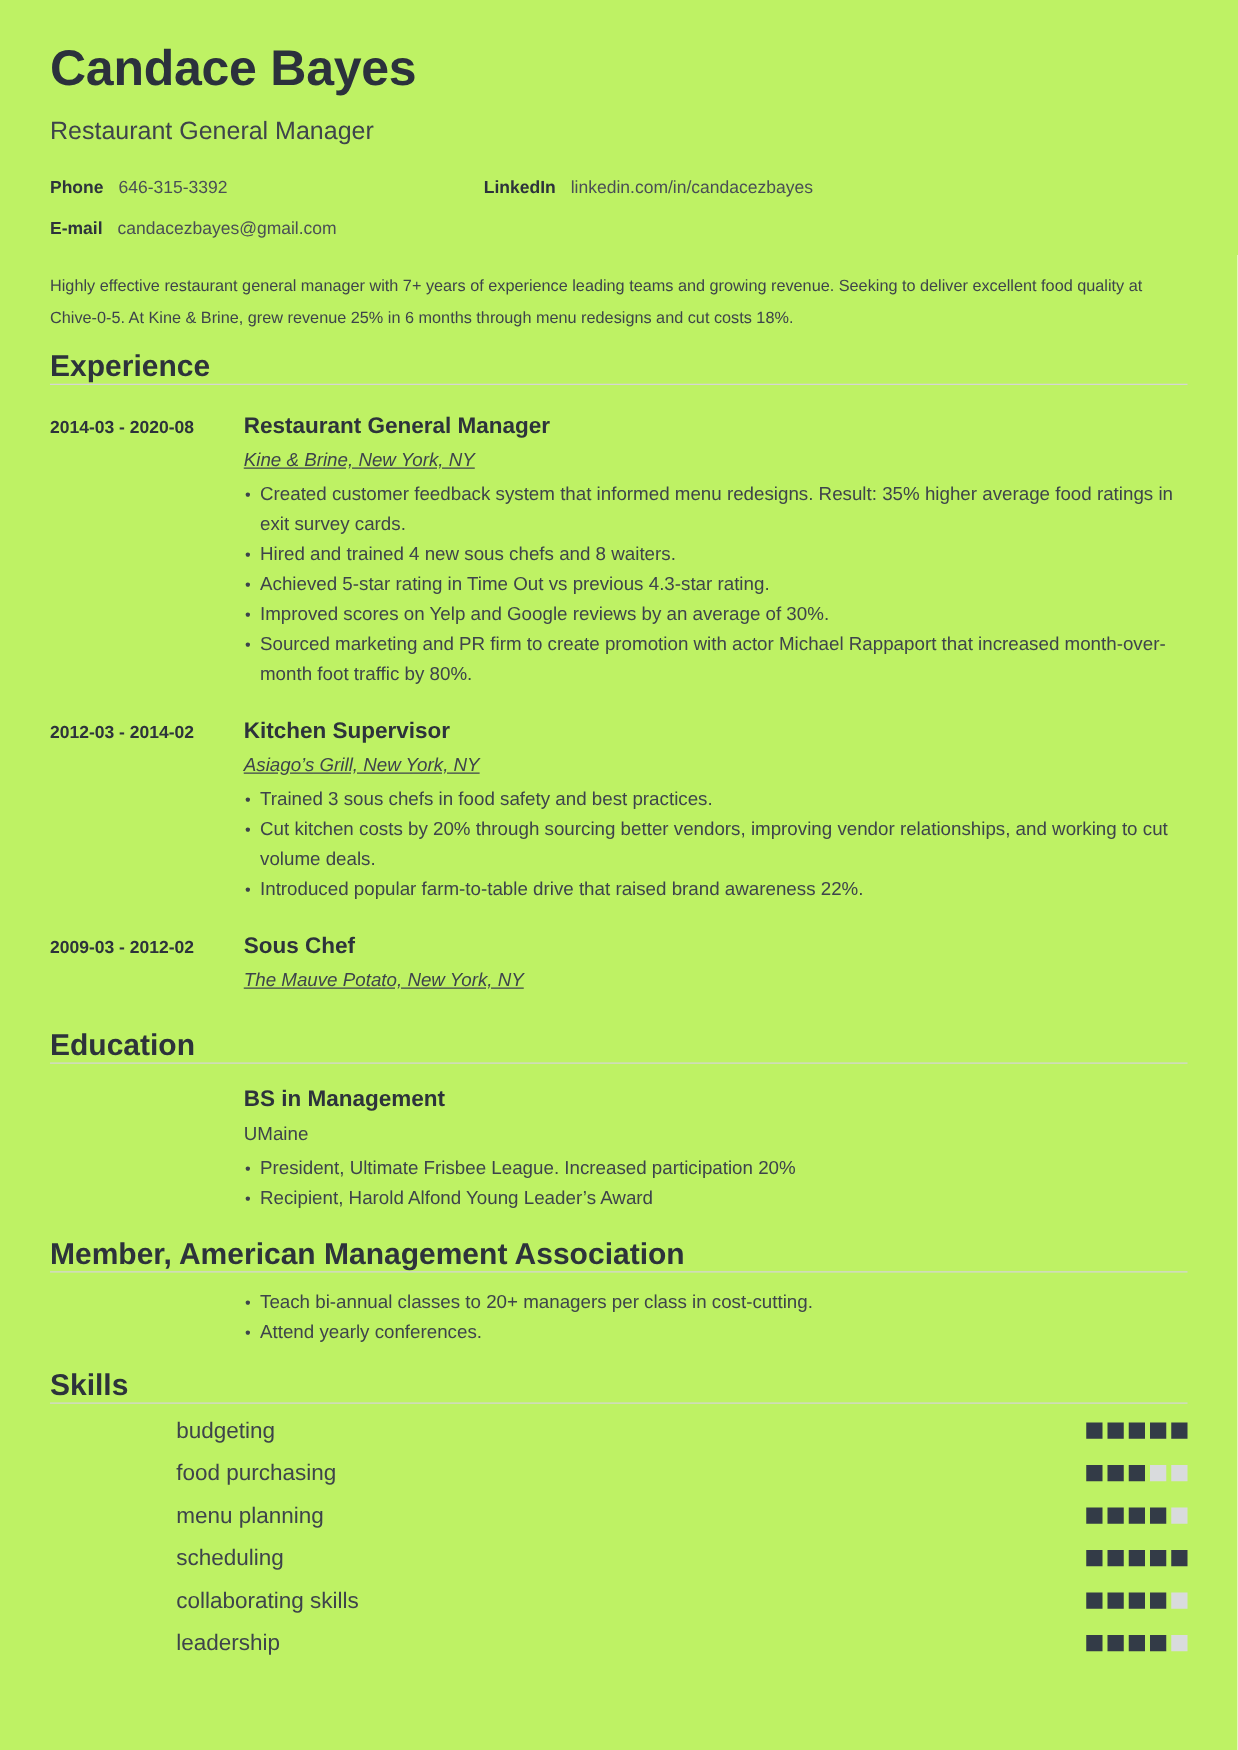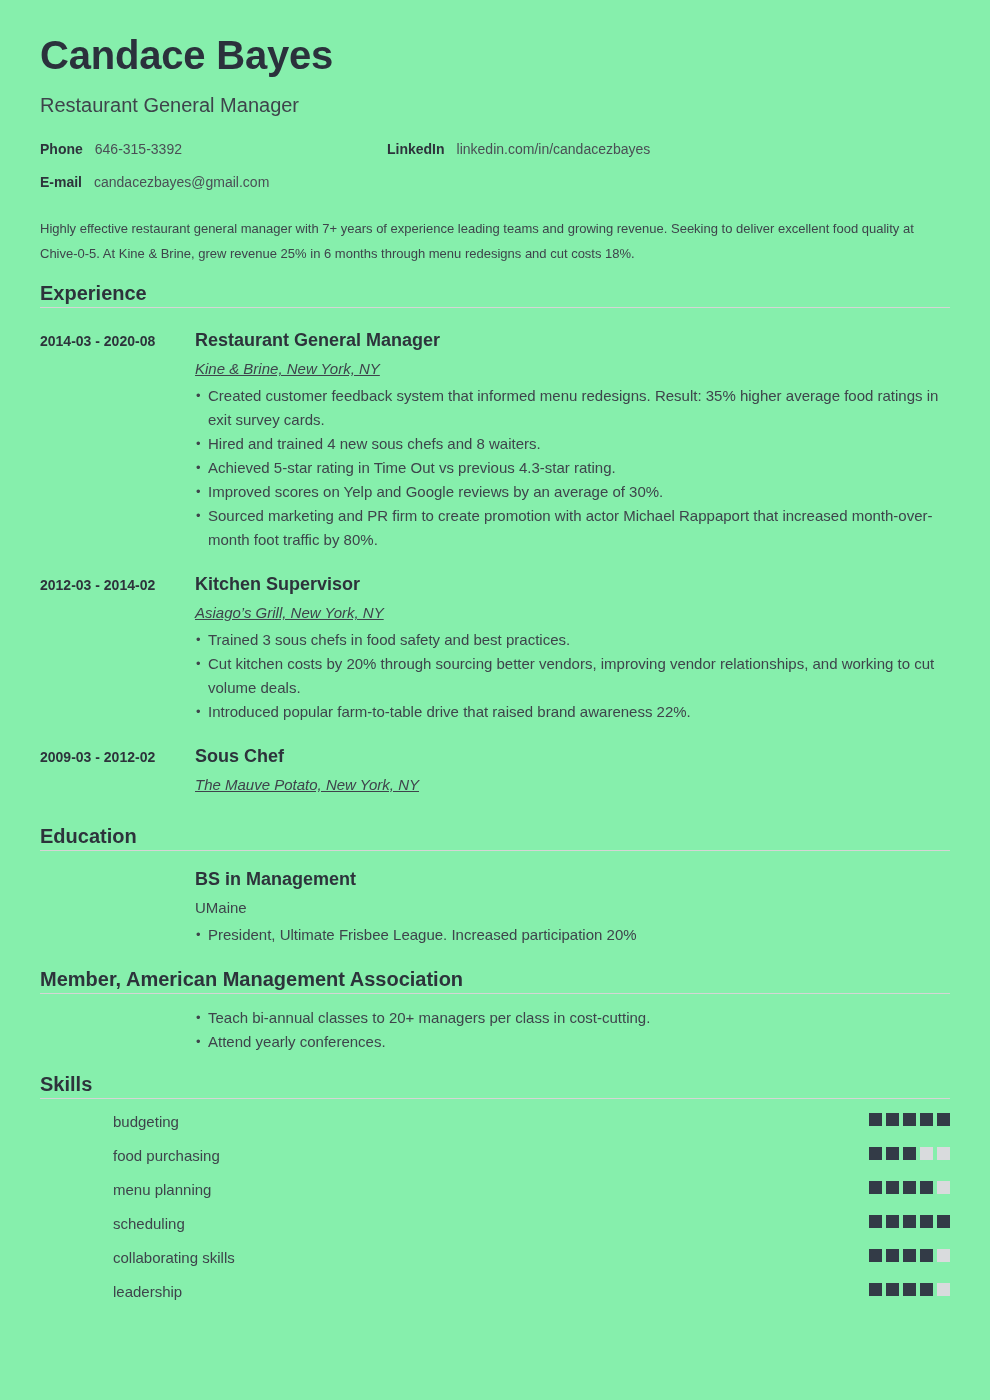--- a/index.html
+++ b/index.html
@@ -1,56 +1,56 @@
 <!DOCTYPE html>
 <html><head>
 <meta charset="utf-8">
 <style>
   html, body { margin:0; padding:0; background:#ffffff; }
   .page {
     width:990px; height:1400px; box-sizing:border-box;
-    padding:0 40px; overflow:hidden; background:#86efac;
+    padding:0 40px; overflow:hidden; background:#bef264;
     font-family:"Liberation Sans","DejaVu Sans",sans-serif;
     color:#3e444b;
   }
   h1.name {
     margin:33px 0 0; font-size:40px; line-height:44px;
     font-weight:bold; color:#2b313c; letter-spacing:-0.2px;
   }
   .subtitle { margin-top:17px; font-size:20px; line-height:23px; color:#3e444b; }
   .contact {
     margin-top:25px; display:grid; grid-template-columns:347px auto;
     row-gap:18px; font-size:14px; line-height:15px;
   }
   .clabel { font-weight:bold; color:#2d333b; margin-right:12px; }
   .cvalue { color:#4a4f55; }
   .summary { margin:26px 0 0; font-size:13px; line-height:25px; color:#3e444b; }
   h2.sec {
-    margin:17px 0 0; padding-bottom:3px; font-size:20px; line-height:21px;
+    margin:17px 0 0; padding-bottom:3px; font-size:24px; line-height:21px;
     font-weight:bold; color:#2d333b; border-bottom:1px solid #d5d5d5;
   }
   h2.sec-edu { margin-top:32px; }
   h2.sec-member { margin-top:22px; }
   h2.sec-skills { margin-top:20px; }
   .job { display:flex; margin-top:23px; }
   .job-dates { width:155px; flex:0 0 155px; font-size:14px; font-weight:bold; color:#2d333b; padding-top:2px; }
   .job-body { flex:1; }
   .job-title { font-size:18px; line-height:19px; font-weight:bold; color:#2d333b; }
   .job-company { margin-top:10px; font-style:italic; font-size:15px; line-height:18px;text-decoration:underline; }
   .school { margin-top:10px; font-size:15px; line-height:18px; }
   ul.bullets { margin:6px 0 0; padding:0; list-style:none; font-size:15px; }
   ul.bullets li { position:relative; padding-left:13px; line-height:24px; }
   ul.bullets li::before { content:"\2022"; position:absolute; left:1px; top:0; font-size:13px; }
   .edu-block { display:flex; margin-top:19px; }
   .edu-spacer { width:155px; flex:0 0 155px; }
   ul.member-bullets { margin-left:155px; margin-top:12px; }
   .skill-row {
-    margin-left:73px; margin-top:20px; height:14px;
-    display:flex; justify-content:space-between; 
-    font-size:15px; color:#3e444b;
+    margin-left:101px; margin-top:20px; height:14px;
+    display:flex; justify-content:space-between; align-items:center;
+    font-size:18px; color:#3e444b;
   }
   .skill-row:first-child { margin-top:14px; }
   .squares { display:flex; }
   .sq { width:13px; height:13px; margin-left:4px; display:inline-block; }
 </style>
 </head>
 <body>
 
 <div class="page">
 
@@ -114,20 +114,21 @@
 
   <section>
     <h2 class="sec sec-edu">Education</h2>
     <div class="edu-block">
       <div class="edu-spacer"></div>
       <div class="job-body">
         <div class="job-title">BS in Management</div>
         <div class="school">UMaine</div>
         <ul class="bullets" id="edu-bullets">
             <li>President, Ultimate Frisbee League. Increased participation 20%</li>
+            <li>Recipient, Harold Alfond Young Leader’s Award</li>
           </ul>
       </div>
     </div>
   </section>
 
   <section>
     <h2 class="sec sec-member">Member, American Management Association</h2>
     <ul class="bullets member-bullets" id="member-bullets">
         <li>Teach bi-annual classes to 20+ managers per class in cost-cutting.</li>
         <li>Attend yearly conferences.</li>

